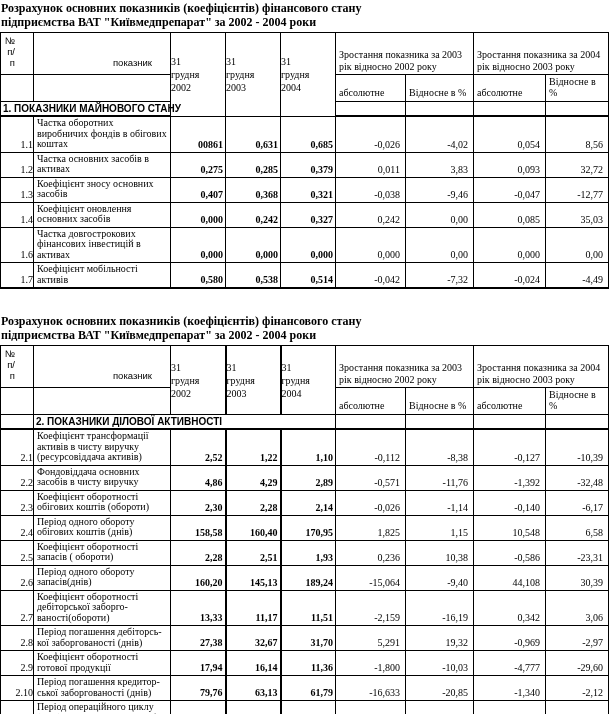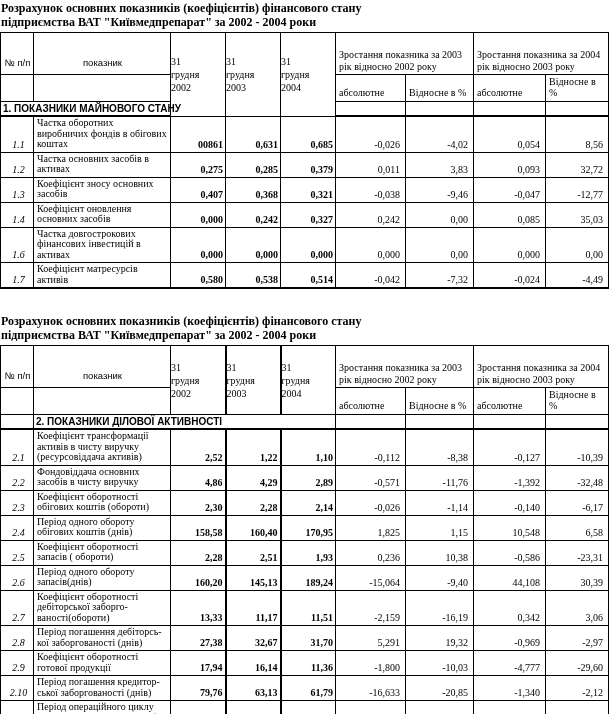--- a/index.html
+++ b/index.html
@@ -31,23 +31,23 @@
   .fin th, .fin td {
     border: 1px solid #000;
     padding: 0;
     overflow: hidden;
   }
   
   .fin th.numh, .fin th.indh {
     font-family: "Liberation Sans", sans-serif;
     font-weight: normal;
     font-size: 9.5px;
-    text-align: center;
+    text-align: right;
     vertical-align: bottom;
-    padding: 2px 2px 6px 3px;
+    padding: 2px 18px 6px 3px;
   }
   .fin th.date {
     font-weight: normal;
     font-size: 10px;
     text-align: left;
     vertical-align: middle;
     white-space: pre-line;
     line-height: 13px;
   }
   .fin th.grow {
@@ -76,23 +76,22 @@
     font-size: 10px;
     vertical-align: middle;
     white-space: nowrap;
     overflow: visible;
     padding: 1px 0 1px 2px;
     margin-top: 20px;
   }
   
   .fin tbody td { vertical-align: bottom; }
   .fin tbody td.num {
-    text-align: center;
+    text-align: right;
     padding: 11px 0 2px 3px;
-    font-style: italic;
   }
   .fin tbody td.label {
     text-align: left;
     white-space: pre-line;
     line-height: 10.5px;
     padding: 1px 1px 2px 3px;
   }
   .fin tbody td.year {
     font-weight: bold;
     text-align: right;
@@ -217,21 +216,21 @@
         <td class="year">0,000</td>
         <td class="year">0,000</td>
         <td class="year">0,000</td>
         <td class="chg">0,000</td>
         <td class="chg">0,00</td>
         <td class="chg">0,000</td>
         <td class="chg">0,00</td>
       </tr>
       <tr>
         <td class="num">1.7</td>
-        <td class="label">Коефіцієнт матресурсів
+        <td class="label">Коефіцієнт мобільності
 активів</td>
         <td class="year">0,580</td>
         <td class="year">0,538</td>
         <td class="year">0,514</td>
         <td class="chg">-0,042</td>
         <td class="chg">-7,32</td>
         <td class="chg">-0,024</td>
         <td class="chg">-4,49</td>
       </tr>
     </tbody>

